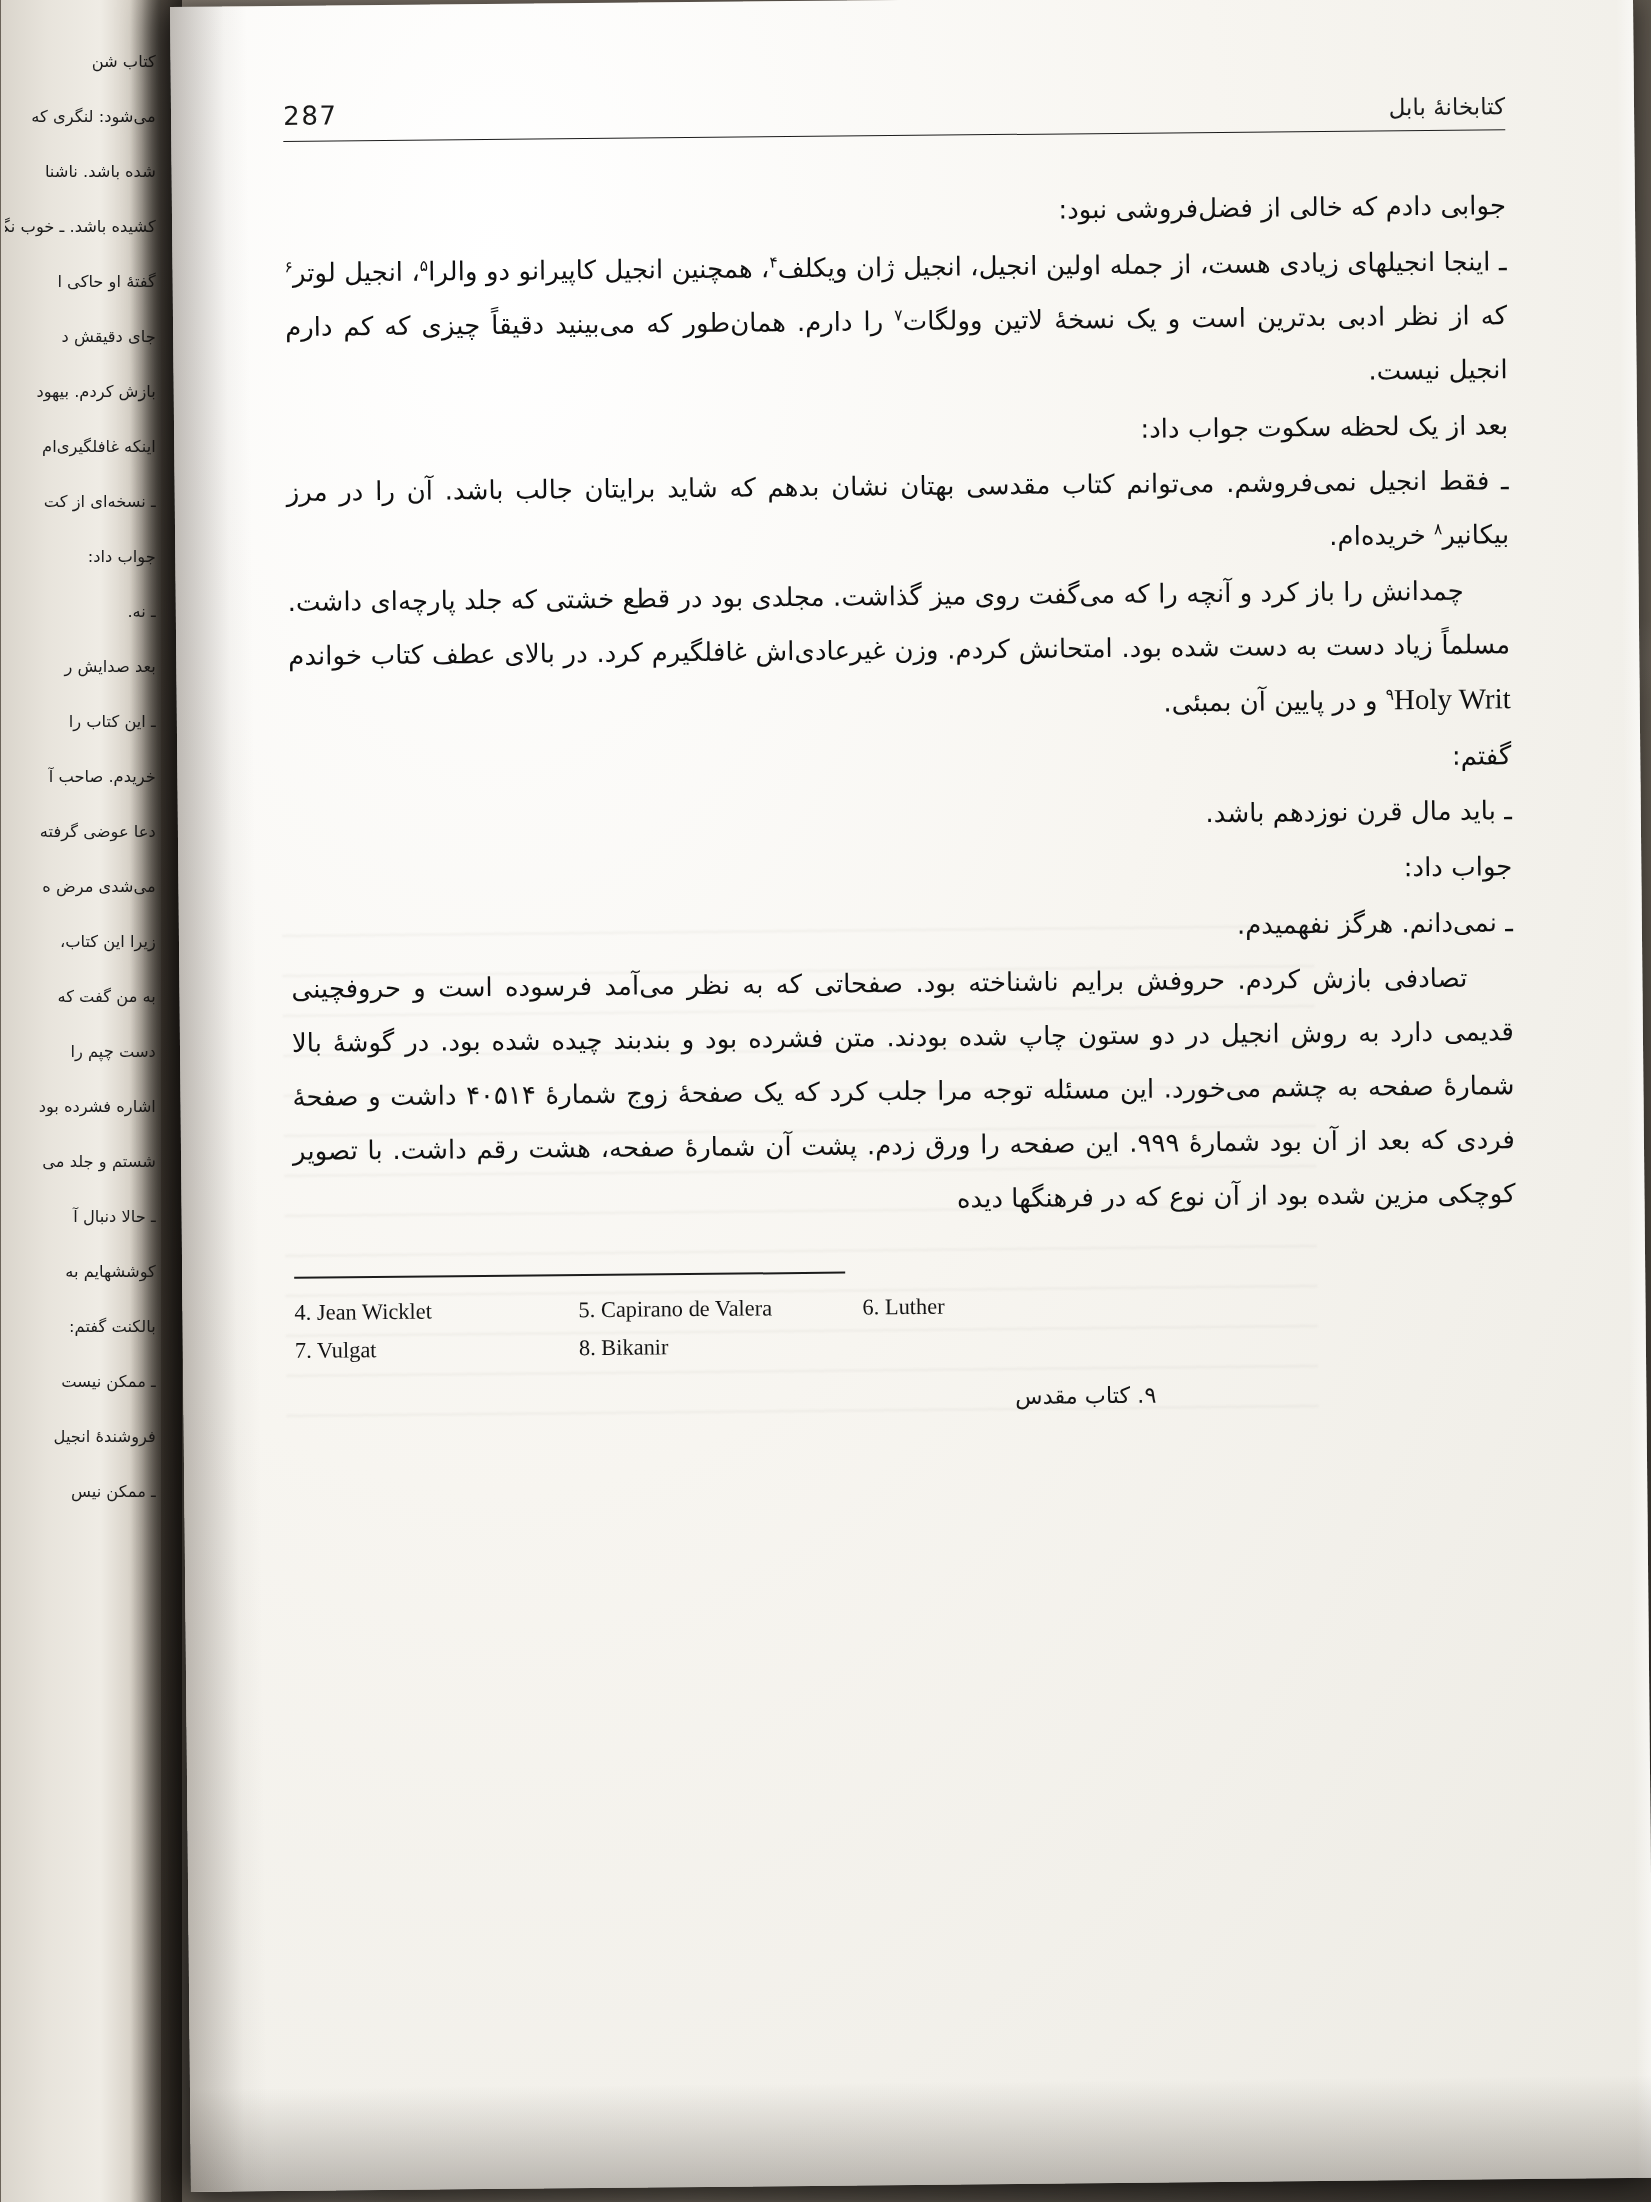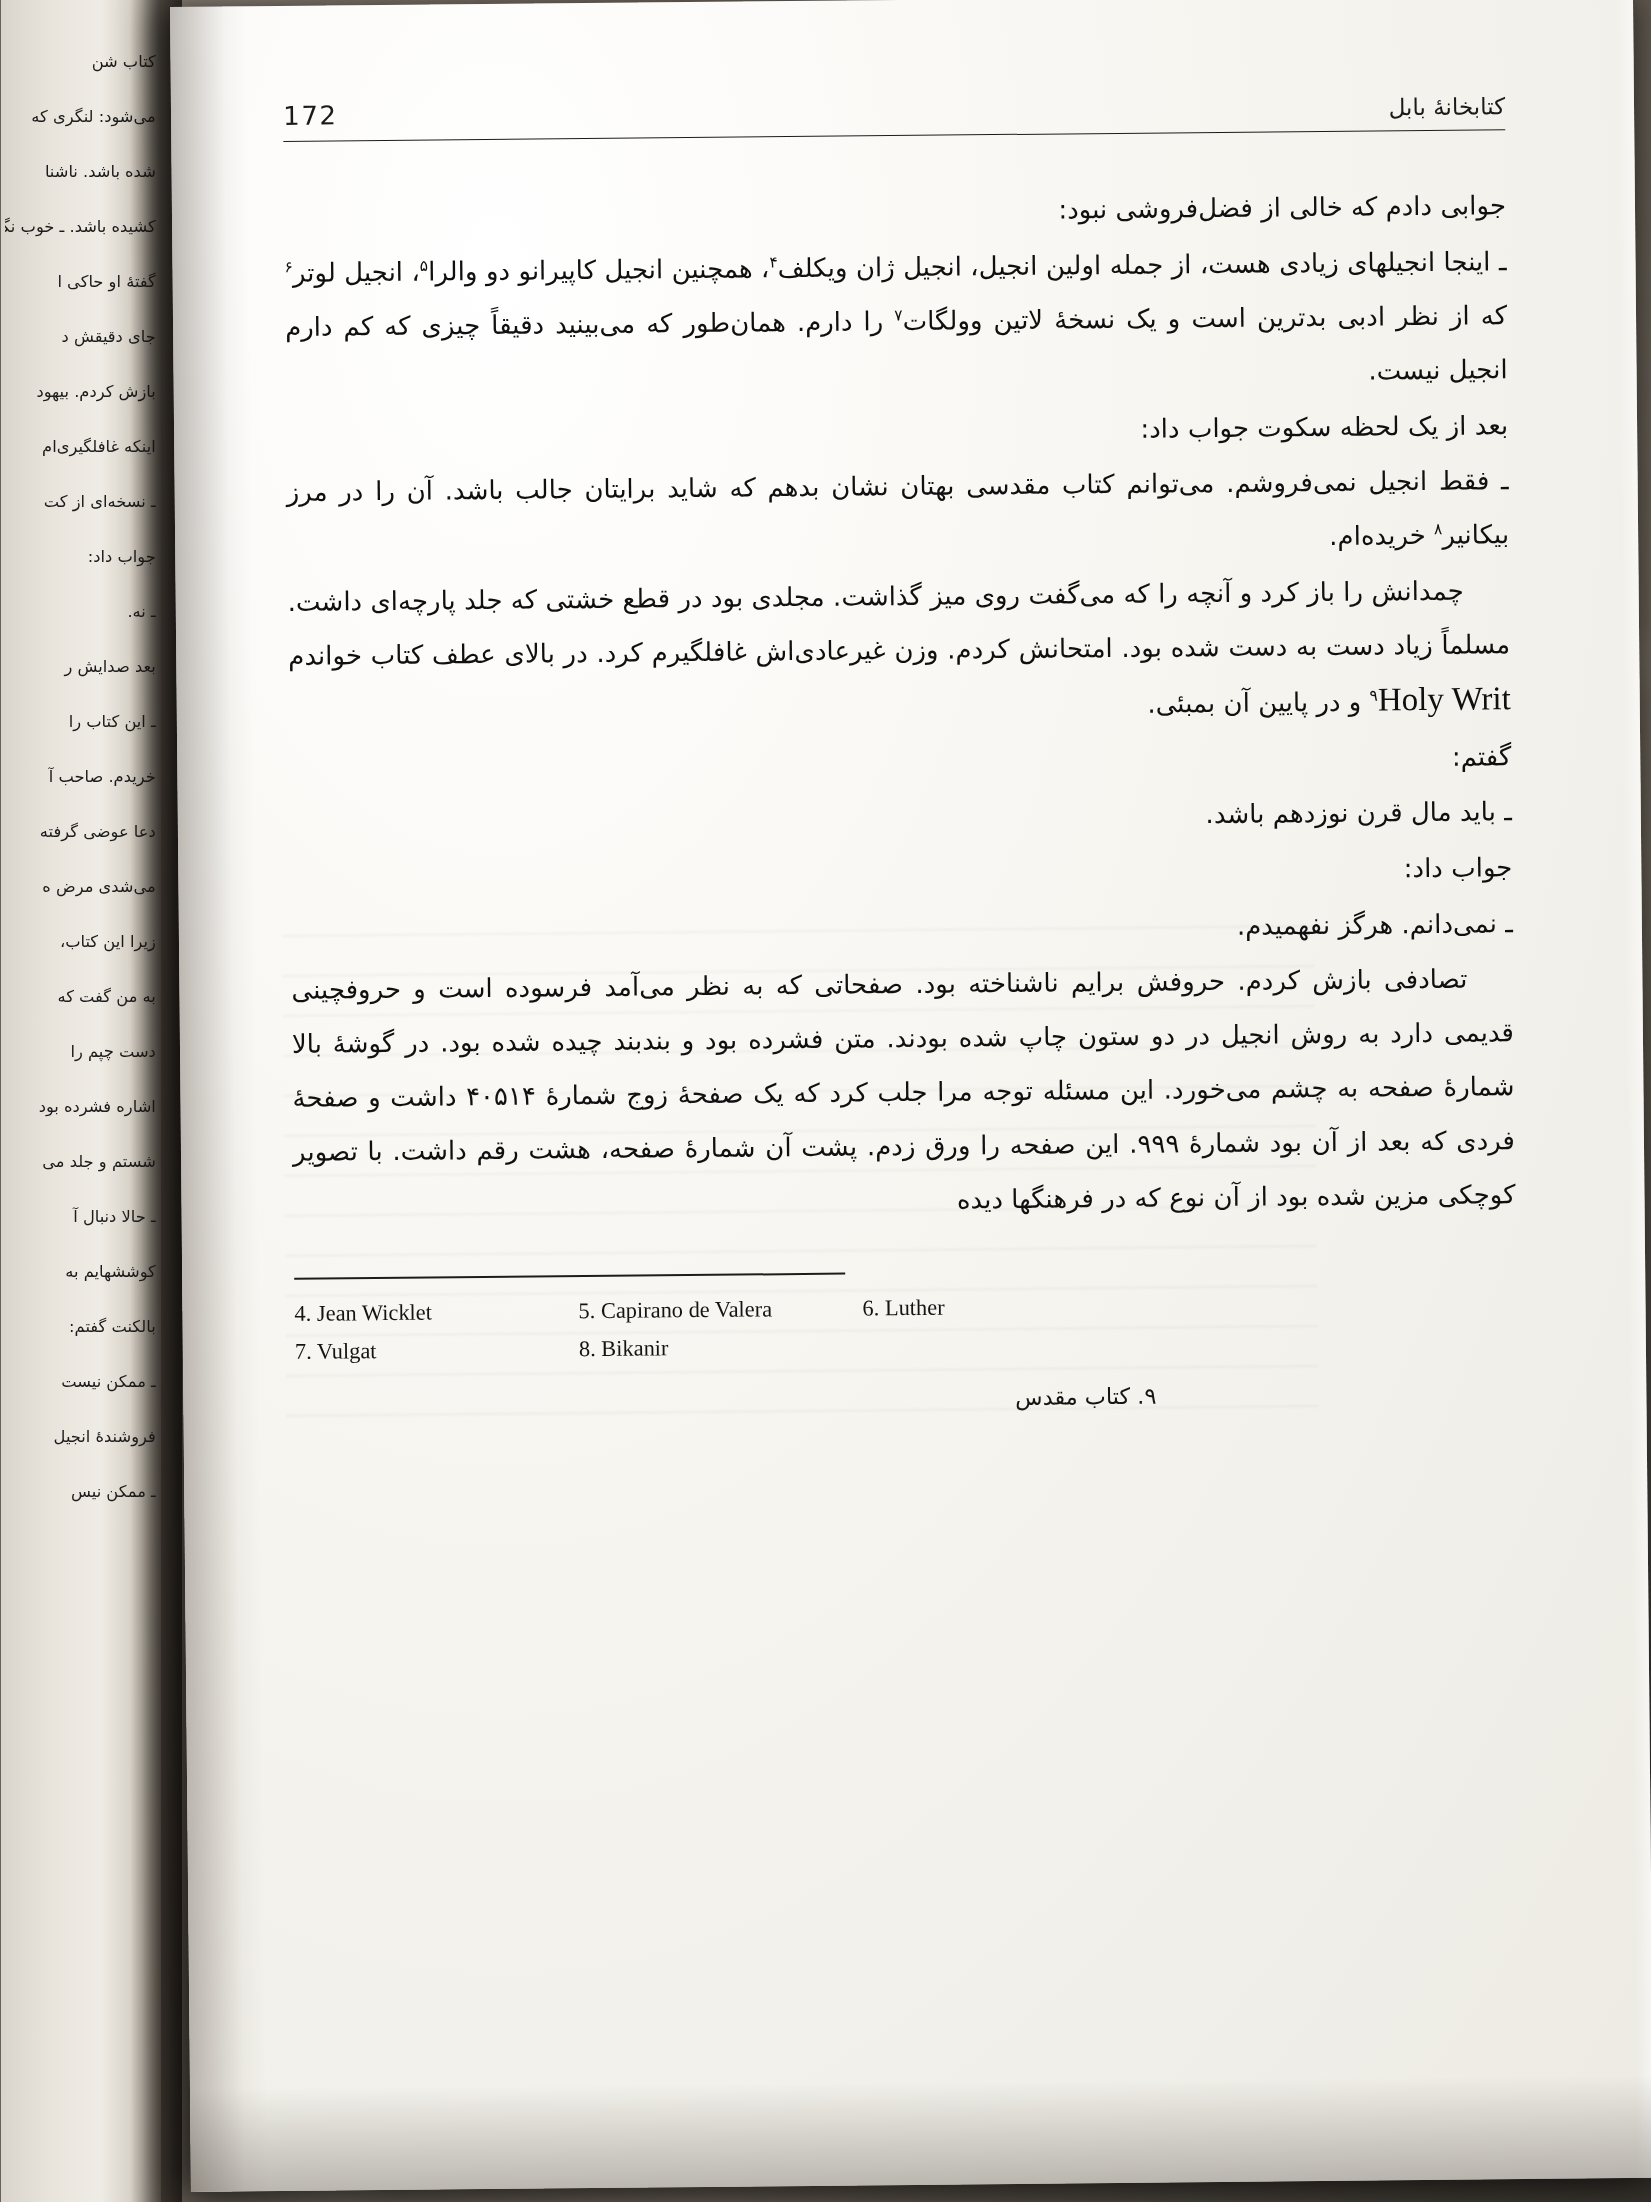--- a/index.html
+++ b/index.html
@@ -135,21 +135,21 @@
     line-height: 54px;
     text-align: justify;
     text-justify: inter-word;
     color: #101010;
   }
   .body p.indent { text-indent: 46px; }
   .ltr {
     direction: ltr;
     unicode-bidi: isolate;
     font-family: "Liberation Serif", serif;
-    font-size: 33px;
+    font-size: 29px;
   }
   sup {
     font-size: 15.5px;
     vertical-align: super;
     line-height: 0;
   }
 
   
   .fn-rule {
     margin: 45px 0 20.6px 0;
@@ -233,21 +233,21 @@
       <div>ـ ممکن نیس</div>
     </div>
 </div>
 <div class="left-shadow"></div>
 
 <div class="page">
   <div class="content">
 
     <div class="runhead">
       <div class="chapter">کتابخانهٔ بابل</div>
-      <div class="folio">172</div>
+      <div class="folio">287</div>
     </div>
 
     <div class="body">
         <p class="">جوابی دادم که خالی از فضل‌فروشی نبود:</p>
         <p class="">ـ اینجا انجیلهای زیادی هست، از جمله اولین انجیل، انجیل ژان ویکلف<sup>۴</sup>، همچنین انجیل کاپیرانو دو والرا<sup>۵</sup>، انجیل لوتر<sup>۶</sup> که از نظر ادبی بدترین است و یک نسخهٔ لاتین وولگات<sup>۷</sup> را دارم. همان‌طور که می‌بینید دقیقاً چیزی که کم دارم انجیل نیست.</p>
         <p class="">بعد از یک لحظه سکوت جواب داد:</p>
         <p class="">ـ فقط انجیل نمی‌فروشم. می‌توانم کتاب مقدسی بهتان نشان بدهم که شاید برایتان جالب باشد. آن را در مرز بیکانیر<sup>۸</sup> خریده‌ام.</p>
         <p class="indent">چمدانش را باز کرد و آنچه را که می‌گفت روی میز گذاشت. مجلدی بود در قطع خشتی که جلد پارچه‌ای داشت. مسلماً زیاد دست به دست شده بود. امتحانش کردم. وزن غیرعادی‌اش غافلگیرم کرد. در بالای عطف کتاب خواندم <span class="ltr">Holy Writ</span><sup>۹</sup> و در پایین آن بمبئی.</p>
         <p class="">گفتم:</p>
         <p class="">ـ باید مال قرن نوزدهم باشد.</p>

